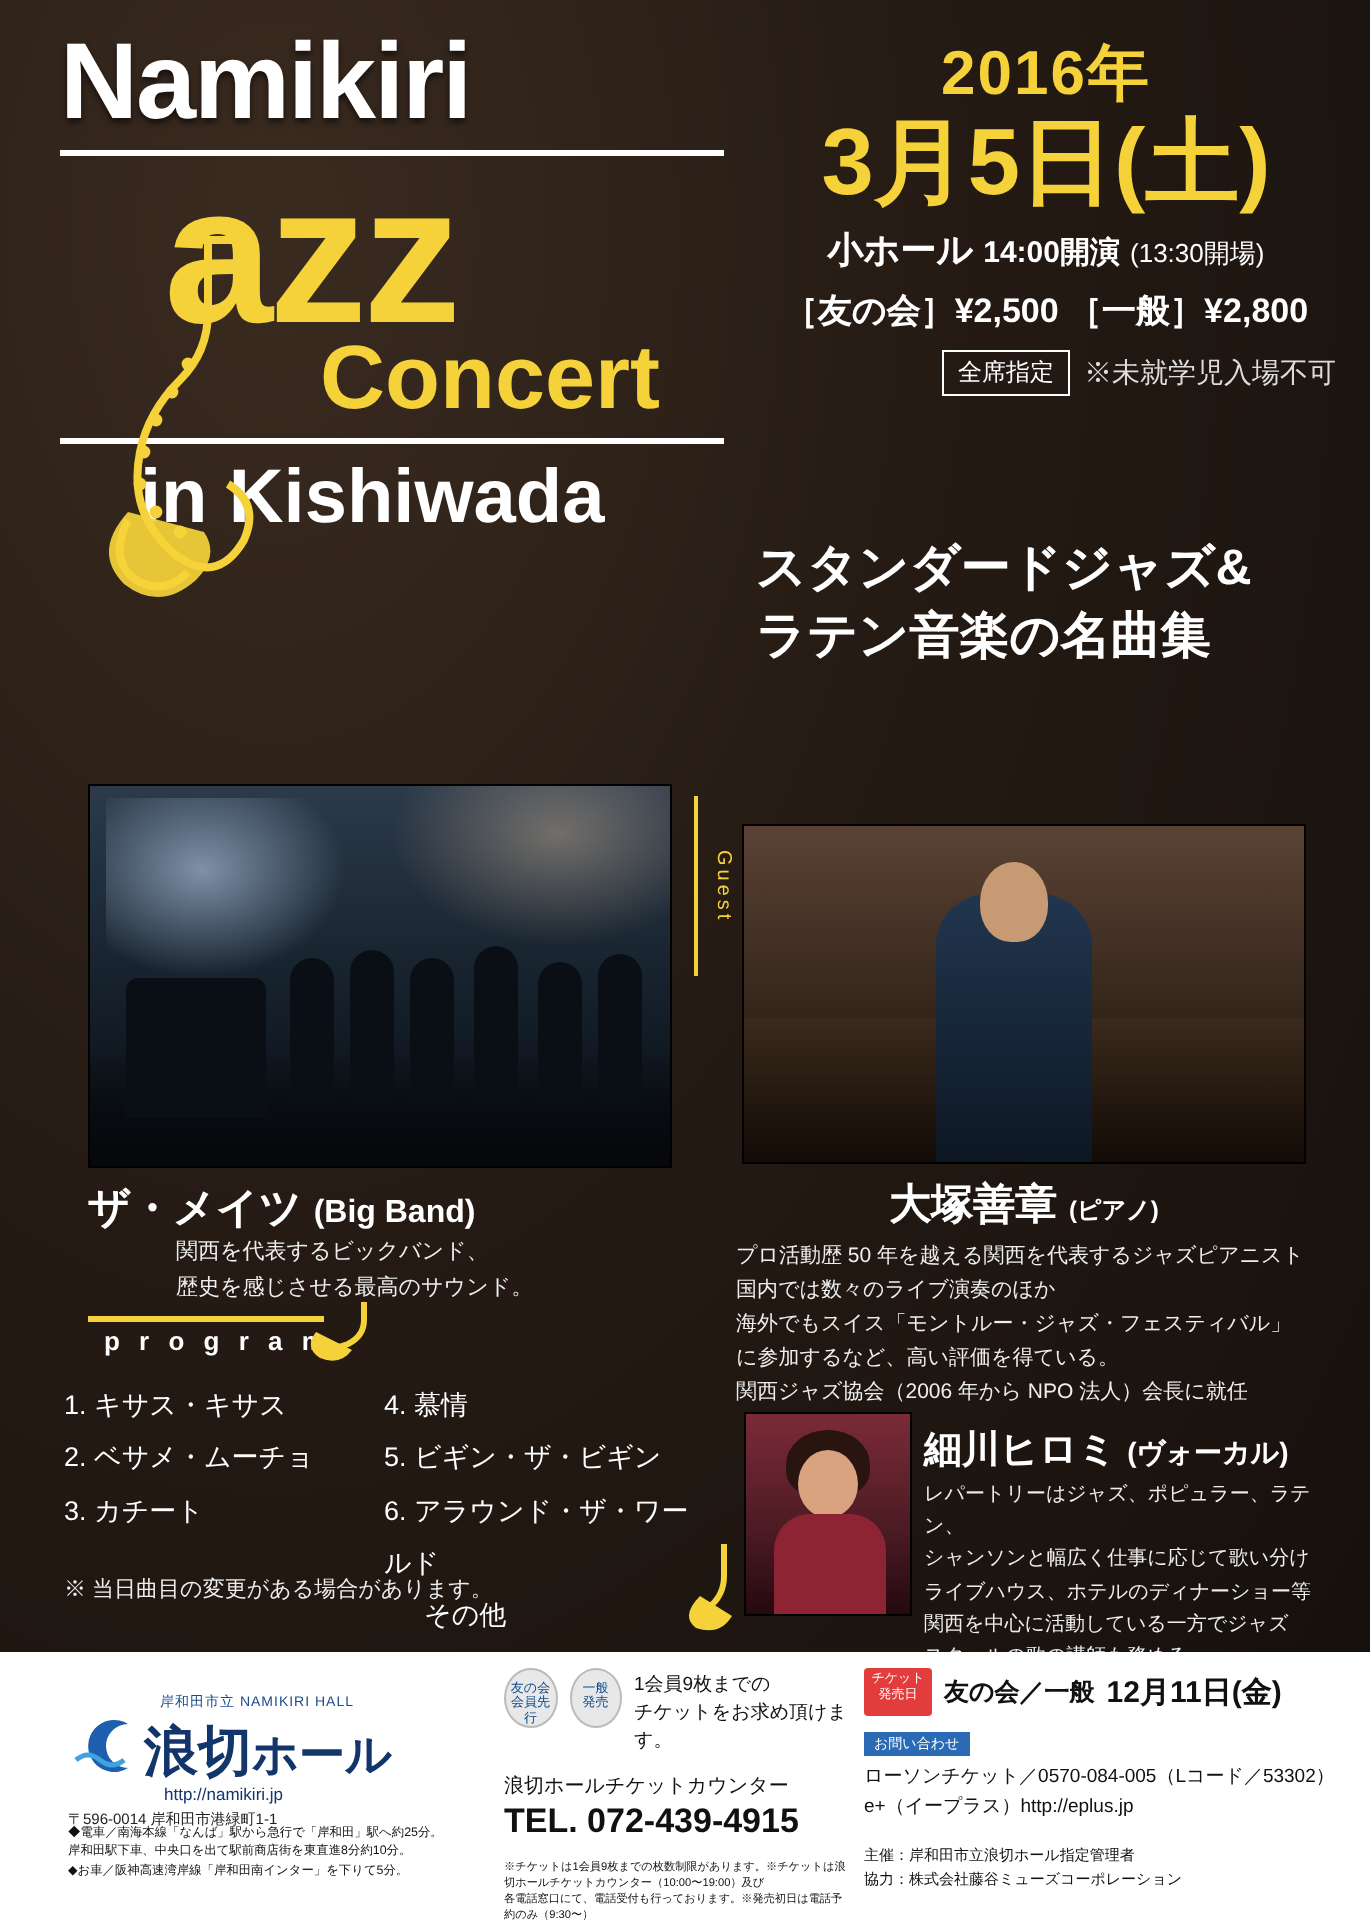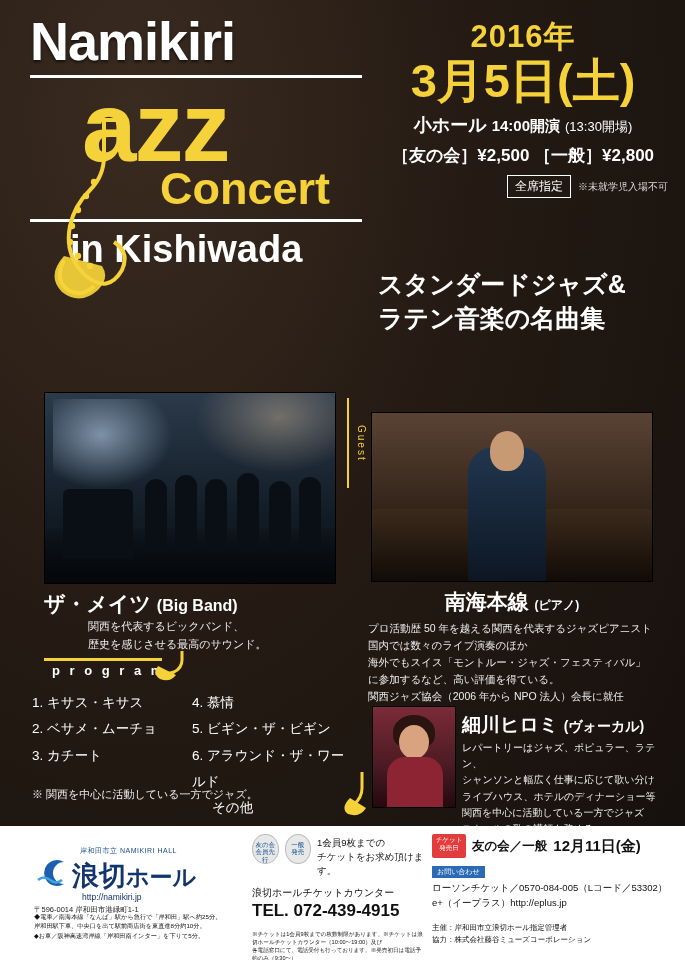--- a/index.html
+++ b/index.html
@@ -42,21 +42,21 @@
   
   .info{position:absolute;left:378px;top:16px;width:290px;text-align:center;}
   .date-year{font-size:31px;font-weight:bold;color:#f5d23a;letter-spacing:1px;}
   .date-main{font-size:47px;font-weight:bold;color:#f5d23a;line-height:1.05;letter-spacing:0px;margin-top:-2px;}
   .hall-line{margin-top:8px;font-size:18px;font-weight:bold;color:#fff;}
   .hall-line .small{font-size:13px;font-weight:normal;}
   .hall-line .mid{font-size:15px;}
   .price-line{margin-top:7px;font-size:17px;font-weight:bold;color:#fff;letter-spacing:0px;}
   .seat-row{margin-top:8px;display:flex;justify-content:flex-end;align-items:center;gap:7px;}
   .seat-box{border:1px solid #fff;padding:2px 7px;font-size:12px;}
-  .seat-note{font-size:10px;color:#ddd;}
+  .seat-note{font-size:14px;color:#ddd;}
   .subtitle{
     position:absolute;left:378px;top:268px;width:295px;
     font-size:25px;font-weight:bold;color:#fff;line-height:1.35;text-align:left;
   }
   
   .photo-left{
     position:absolute;left:44px;top:392px;width:290px;height:190px;
     background:linear-gradient(180deg,#2c3a4a 0%,#15202b 55%,#090d12 100%);
     border:1px solid #000;overflow:hidden;
   }
@@ -224,21 +224,21 @@
   </div>
 
   <div class="cap-left">
     <span>ザ・メイツ</span>
     <span class="bb">(Big Band)</span>
   </div>
   <div class="desc-left" style="white-space:pre-line;">関西を代表するビックバンド、
 歴史を感じさせる最高のサウンド。</div>
 
   <div class="cap-right">
-    <span>南海本線</span>
+    <span>大塚善章</span>
     <span class="inst">(ピアノ)</span>
   </div>
   <div class="desc-right" style="white-space:pre-line;">プロ活動歴 50 年を越える関西を代表するジャズピアニスト
 国内では数々のライブ演奏のほか
 海外でもスイス「モントルー・ジャズ・フェスティバル」
 に参加するなど、高い評価を得ている。
 関西ジャズ協会（2006 年から NPO 法人）会長に就任</div>
 
   <div class="prog-rule"></div>
   <div class="prog-label">p r o g r a m</div>
@@ -252,21 +252,21 @@
       <div>1. キサス・キサス</div>
       <div>2. ベサメ・ムーチョ</div>
       <div>3. カチート</div>
     </div><div class="prog-col b">
       <div>4. 慕情</div>
       <div>5. ビギン・ザ・ビギン</div>
       <div>6. アラウンド・ザ・ワールド</div>
       <div class="prog-etc">その他</div>
     </div>
   </div>
-  <div class="prog-note">※ 関西を中心に活動している一方でジャズ。</div>
+  <div class="prog-note">※ 当日曲目の変更がある場合があります。</div>
 
   <div class="photo-voc">
     <div class="pv-hair"></div>
     <div class="pv-head"></div>
     <div class="pv-body"></div>
   </div>
   <div class="cap-voc">
     <span>細川ヒロミ</span>
     <span class="inst">(ヴォーカル)</span>
   </div>

